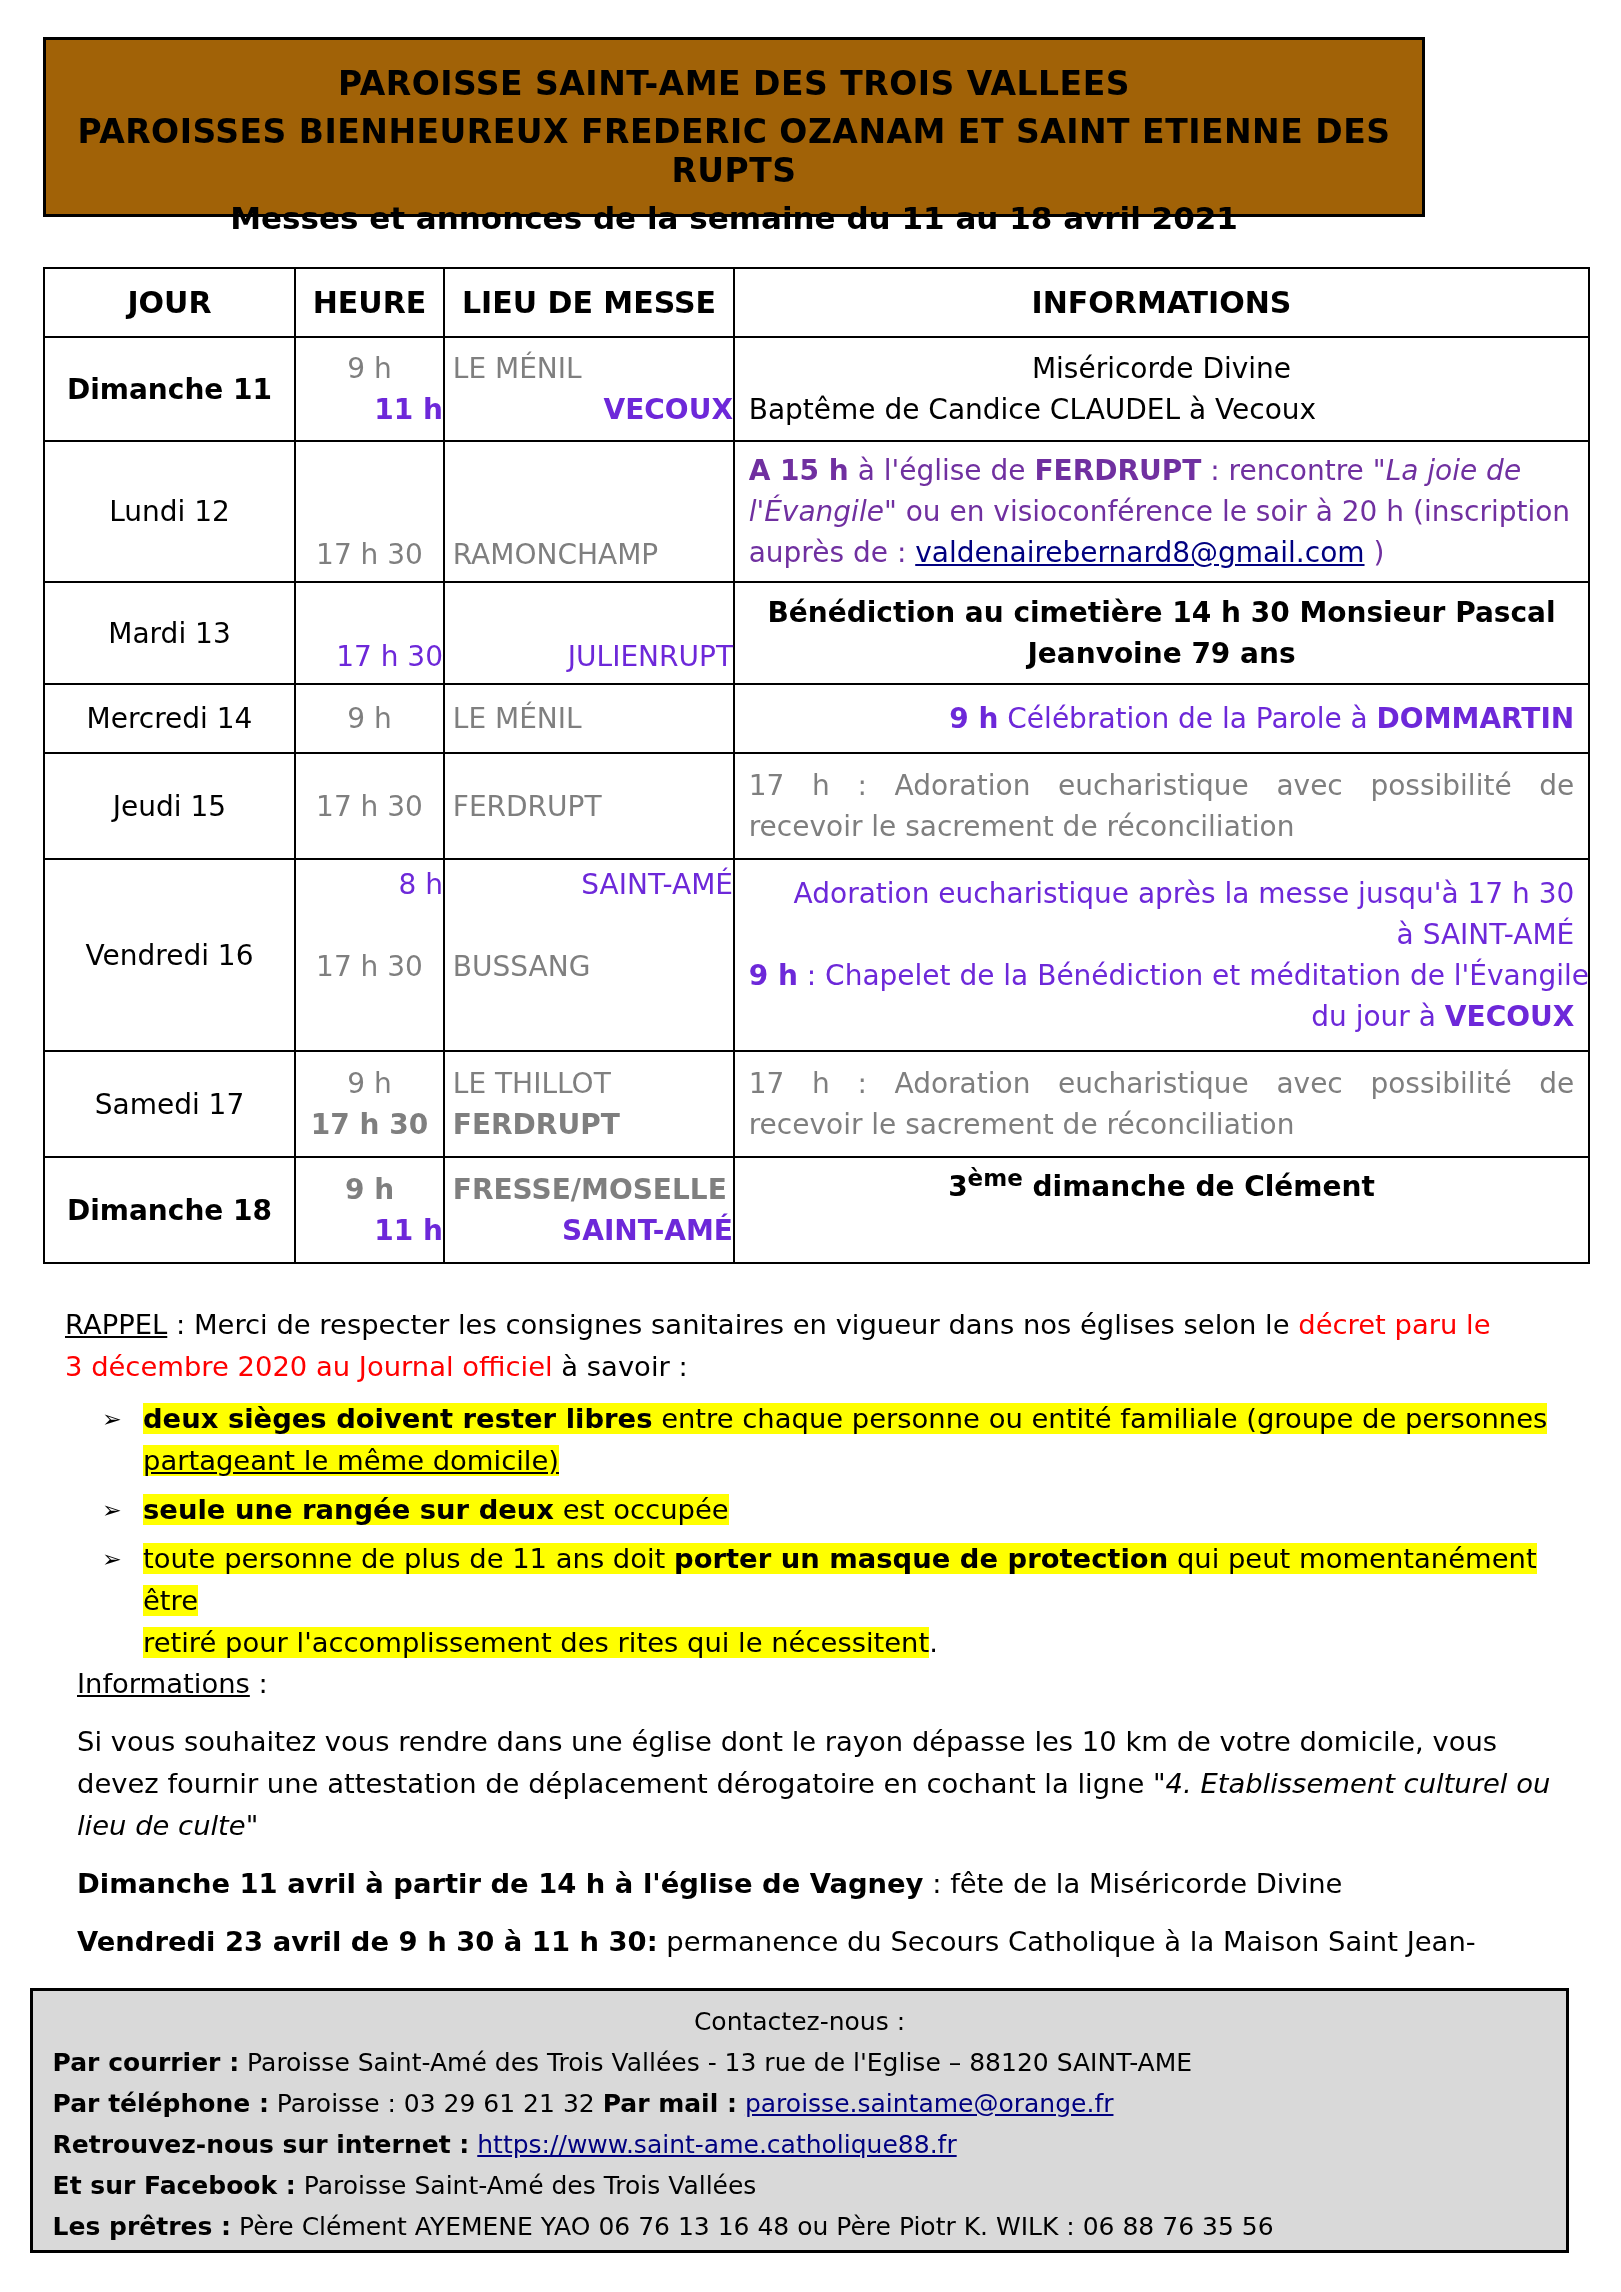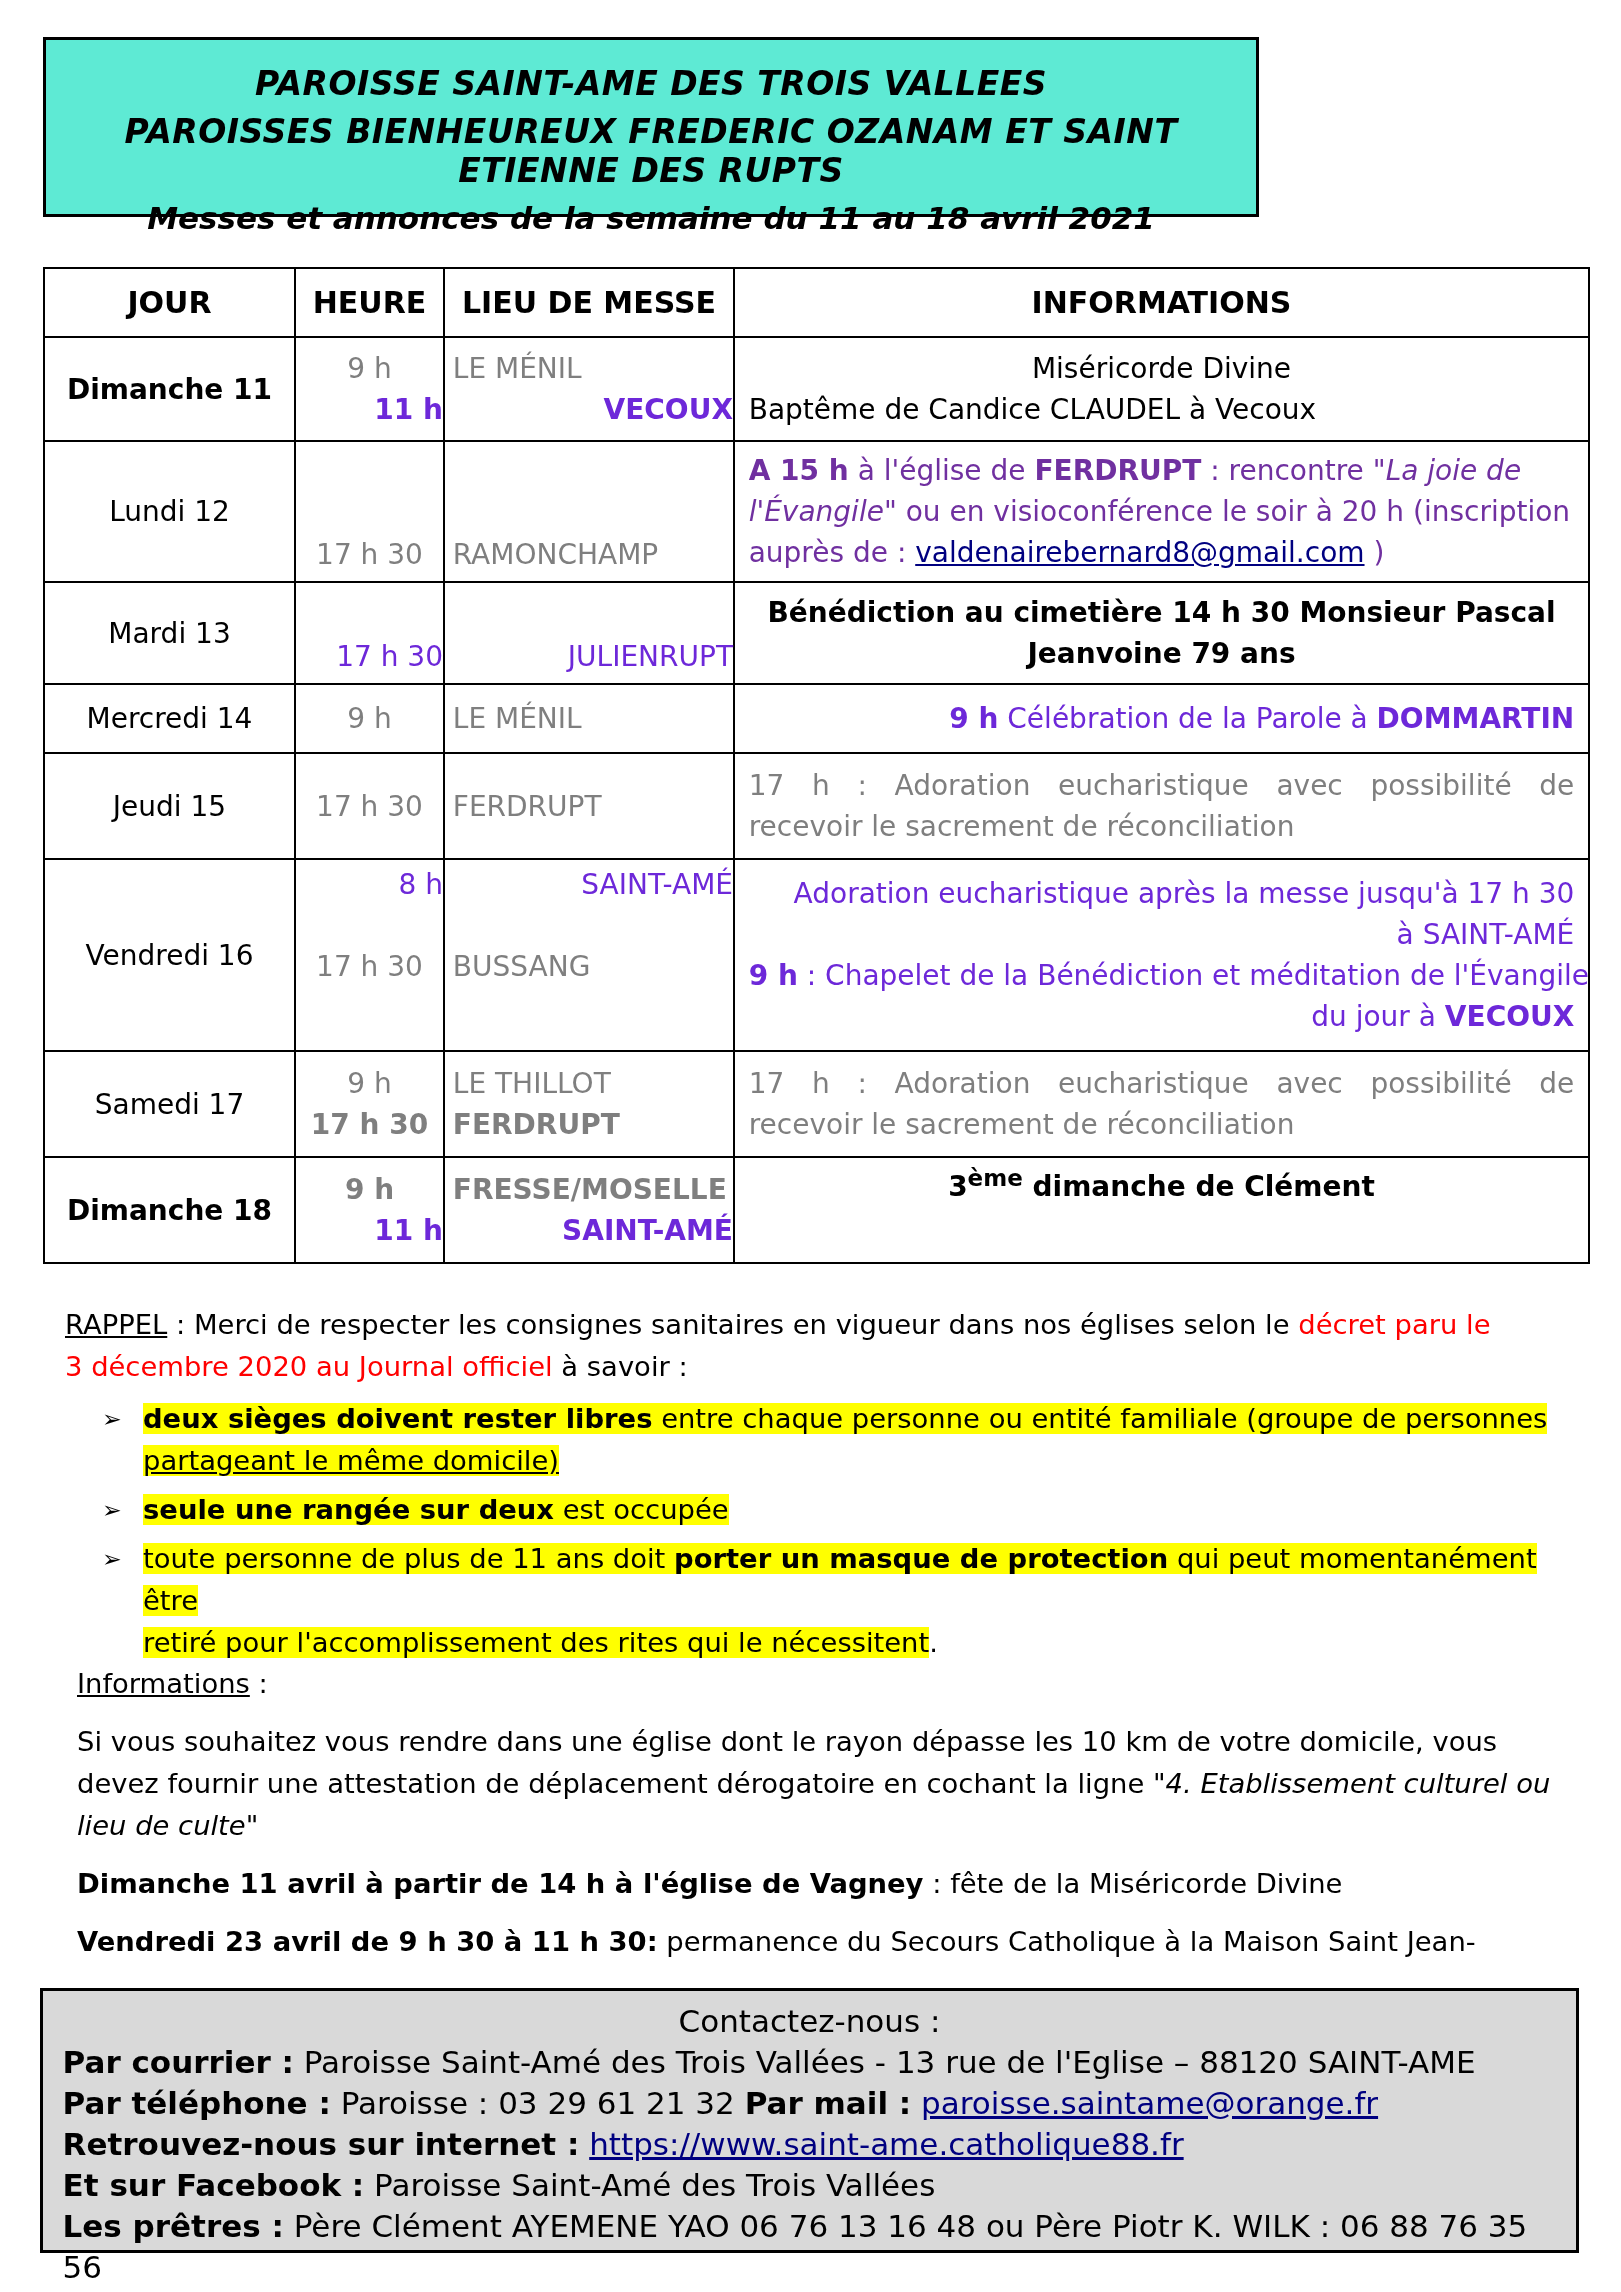--- a/index.html
+++ b/index.html
@@ -2,24 +2,23 @@
 <html><head>
 <meta charset="utf-8">
 <style>
   html, body { margin: 0; padding: 0; background: #ffffff; }
   body {
     width: 1621px; height: 2293px; position: relative; overflow: hidden;
     font-family: "DejaVu Sans", "Liberation Sans", sans-serif;
     color: #000;
   }
   .header-box {
-    position: absolute; left: 43px; top: 37px; width: 1216px; height: 180px;
-    background: #5eead4; border: 3.9px solid #000; box-sizing: border-box;
+    position: absolute; left: 43px; top: 37px; width: 1382px; height: 180px;
+    background: #a16207; border: 3.9px solid #000; box-sizing: border-box;
     text-align: center;
-    font-style: italic;
   }
   .header-box .l1 { font-size: 33px; font-weight: bold; margin-top: 23.5px; letter-spacing: 0.5px; }
   .header-box .l2 { font-size: 33px; font-weight: bold; margin-top: 9.8px; letter-spacing: 0.5px; }
   .header-box .l3 { font-size: 31px; font-weight: bold; margin-top: 9.8px; }
 
   table.sched {
     position: absolute; left: 43px; top: 267px; width: 1547px;
     border-collapse: collapse; table-layout: fixed;
   }
   table.sched td, table.sched th {
@@ -52,23 +51,23 @@
   .u { text-decoration: underline; }
   .bullets { margin: 9.8px 0 0 0; padding: 0; list-style: none; }
   .bullets li { position: relative; padding-left: 78px; margin-bottom: 6.9px; }
   .bullets li .arrow { position: absolute; left: 37px; top: 0; font-size: 23.5px; }
   .hl { background: #ffff00; }
 
   .info { position: absolute; left: 61px; top: 1647px; width: 1509px; font-size: 27.4px; line-height: 42px; }
   .info p { margin: 16px; }
 
   .contact-box {
-    position: absolute; left: 40px; top: 1988px; width: 1539px; height: 265px;
+    position: absolute; left: 30px; top: 1988px; width: 1539px; height: 265px;
     background: #d9d9d9; border: 3.9px solid #000; box-sizing: border-box;
-    font-size: 31px; line-height: 41px; padding: 9.8px 19.6px 0 19.6px;
+    font-size: 25px; line-height: 41px; padding: 9.8px 19.6px 0 19.6px;
   }
   .contact-box .title { text-align: center; }
 </style>
 </head>
 <body>
 
 <div class="header-box">
   <div class="l1">PAROISSE SAINT-AME DES TROIS VALLEES</div>
   <div class="l2">PAROISSES BIENHEUREUX FREDERIC OZANAM ET SAINT ETIENNE DES RUPTS</div>
   <div class="l3">Messes et annonces de la semaine du 11 au 18 avril 2021</div>

